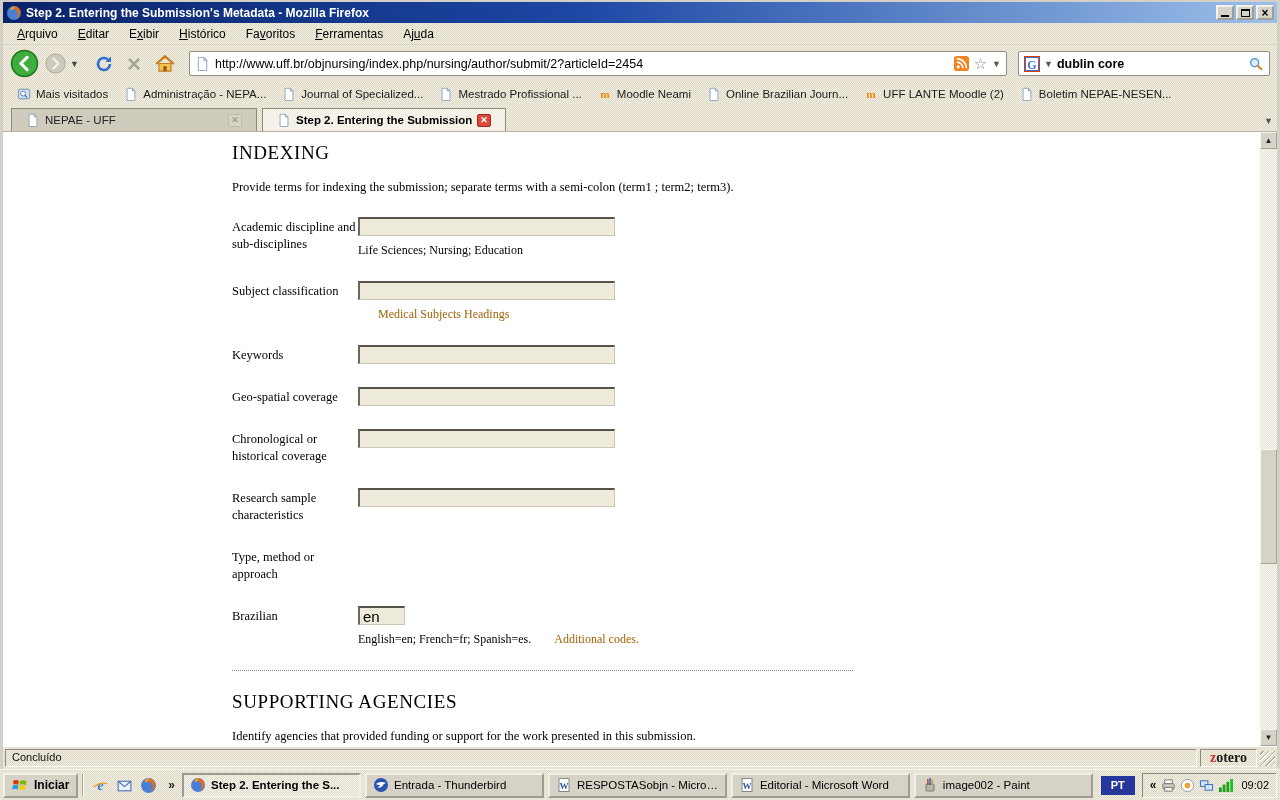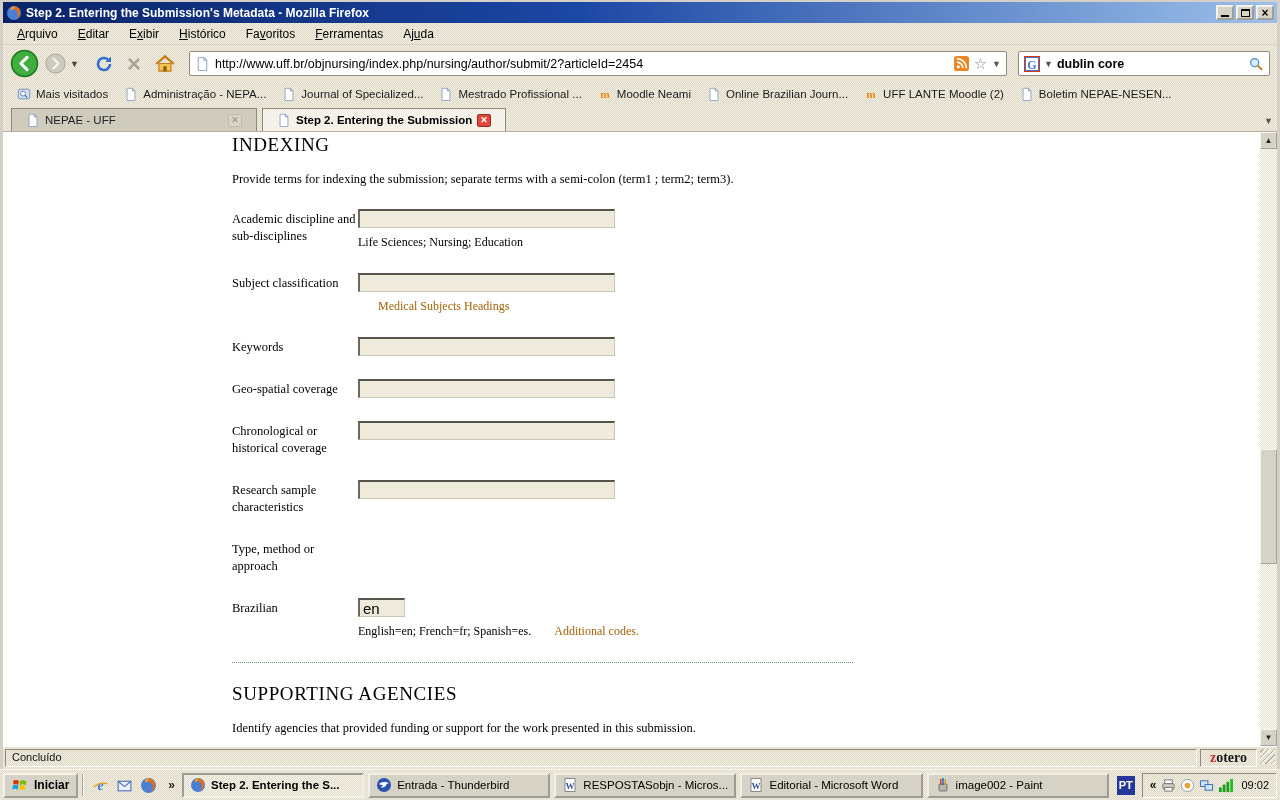--- a/index.html
+++ b/index.html
@@ -53,59 +53,59 @@
   .tab.inactive { width:246px; background:#cfcbbd; color:#222; }
   .tab.active { width:244px; font-weight:bold; background-color:#f5f3ea; background-image:repeating-conic-gradient(#f8f6ee 0% 25%,#efece0 0% 50%); background-size:2px 2px; }
   .tab .tab-label { flex:1; white-space:nowrap; overflow:hidden; }
   .tab-close { width:14px; height:13px; display:flex; align-items:center; justify-content:center; font-size:9px; font-weight:bold; border-radius:2px; }
   .tab.active .tab-close { background:#e2483a; border:1px solid #9c2a1e; color:#fff; }
   .tab.inactive .tab-close { background:#d8d4c6; border:1px solid #c0bcae; color:#a09c8e; }
   .tab-list-arrow { position:absolute; right:4px; bottom:5px; font-size:9px; color:#555; }
 
   
   .contentwrap { flex:1; display:flex; background:#fff; overflow:hidden; }
-  .page { flex:1; padding:2px 0 0 229px; font-family:"Liberation Serif","DejaVu Serif",serif; color:#000; overflow:hidden; }
+  .page { flex:1; padding:10px 0 0 229px; font-family:"Liberation Serif","DejaVu Serif",serif; color:#000; overflow:hidden; }
   .sec-heading { font-size:19px; font-weight:normal; letter-spacing:.6px; margin-bottom:16px; }
   .intro { font-size:12.5px; margin-bottom:22px; }
   .frow { display:flex; margin-bottom:23px; font-size:12.5px; }
   .flabel { flex:0 0 126px; line-height:17px; padding-top:2px; }
   .finput { height:19px; background-color:#f0edde; background-image:repeating-conic-gradient(#f4f1e4 0% 25%,#e9e5d3 0% 50%); background-size:2px 2px;
     border-top:2px solid #55534a; border-left:2px solid #6b685c; border-right:1px solid #cac6b4; border-bottom:1px solid #cac6b4;
     font-family:"Liberation Sans",sans-serif; font-size:15px; line-height:15px; padding:1px 3px; color:#000; }
   .finput.normal { width:257px; }
   .finput.small { width:47px; }
   .fhint { margin-top:7px; font-size:12px; }
   .fhint .link { color:#a16207; cursor:pointer;margin-left:20px; }
   .divider { width:621px; border-bottom:1px dotted #6f936f; margin:0 0 20px 0; }
 
   .vscroll { width:17px; flex:0 0 17px; display:flex; flex-direction:column; }
   .sb-btn { height:17px; flex:0 0 17px; background:#d6d2c6; border:1px outset #f8f6ee; font-size:8px; display:flex; align-items:center; justify-content:center; color:#222; }
   .sb-track { flex:1; position:relative; background-image:repeating-conic-gradient(#fbfaf5 0% 25%,#e4e1d4 0% 50%); background-size:2px 2px; }
   .sb-thumb { position:absolute; top:300px; height:115px; left:0; right:0; background:#d6d2c6; border:1px outset #f8f6ee; }
 
-  .statusbar { height:23px; flex:0 0 23px; display:flex; align-items:flex-start; gap:3px; padding:2px 2px 2px 2px; border-top:1px solid #fff; }
+  .statusbar { height:23px; flex:0 0 23px; display:flex; align-items:center; gap:3px; padding:2px 2px 2px 2px; border-top:1px solid #fff; }
   .status-panel { flex:1; height:18px; border:1px solid; border-color:#8e8a7e #fff #fff #8e8a7e; font-size:11px; padding:1px 6px; color:#111; }
   .zotero { height:18px; border:1px solid; border-color:#8e8a7e #fff #fff #8e8a7e; padding:0 9px; font-family:"Liberation Serif",serif; font-size:14px; font-weight:bold; display:flex; align-items:center; color:#1a1a1a; }
   .z-red { color:#cc2a2a; }
   .grip { width:15px; height:15px; background:repeating-linear-gradient(135deg,transparent 0 2px,#b0ac9e 2px 3px,#fdfcf8 3px 4px); }
 
   
   .taskbar { height:31px; flex:0 0 31px; display:flex; align-items:center; gap:4px; padding:0 3px; border-top:1px solid #f6f4ec; }
   .startbtn { height:25px; display:flex; align-items:center; gap:4px; padding:0 7px; background:#d6d2c6; border:2px outset #f4f1e8; font-weight:bold; font-size:12px; font-family:inherit; }
   .startbtn .ico { width:18px; height:16px; }
   .vsep { width:2px; height:22px; border-left:1px solid #a8a496; border-right:1px solid #fff; }
   .ql { display:flex; align-items:center; gap:7px; padding:0 4px; }
   .ql .ico { width:17px; height:17px; }
   .chev { font-size:12px; font-weight:bold; color:#222; padding:0 3px; }
   .tasks { flex:1; display:flex; gap:4px; align-items:center; overflow:hidden; }
   .task { height:25px; flex:1 1 0; max-width:192px; display:flex; align-items:center; gap:5px; padding:0 6px; background:#d6d2c6; border:2px outset #f2efe6; font-size:11.5px; overflow:hidden; white-space:nowrap; }
   .task .ico { width:16px; height:16px; flex:0 0 16px; }
   .task.active { border-style:inset; font-weight:bold; background-color:#eceada; background-image:repeating-conic-gradient(#f3f1e6 0% 25%,#e3e0d0 0% 50%); background-size:2px 2px; }
   .task .tlabel { overflow:hidden; text-overflow:ellipsis; }
-  .lang { width:18px; height:19px; background:#26379c; color:#fff; font-size:11px; font-weight:bold; display:flex; align-items:center; justify-content:center; margin-left:4px; }
+  .lang { width:34px; height:19px; background:#26379c; color:#fff; font-size:11px; font-weight:bold; display:flex; align-items:center; justify-content:center; margin-left:4px; }
   .tray { height:25px; display:flex; align-items:center; gap:5px; border:1px solid; border-color:#8e8a7e #fff #fff #8e8a7e; padding:0 7px; margin-left:3px; }
   .tray .ico { width:15px; height:15px; }
   .tray .chev2 { font-size:12px; font-weight:bold; color:#111; }
   .clock { font-size:11px; color:#000; margin-left:3px; }
 </style>
 </head>
 <body>
 
 <div class="screen">
   <div class="window">

